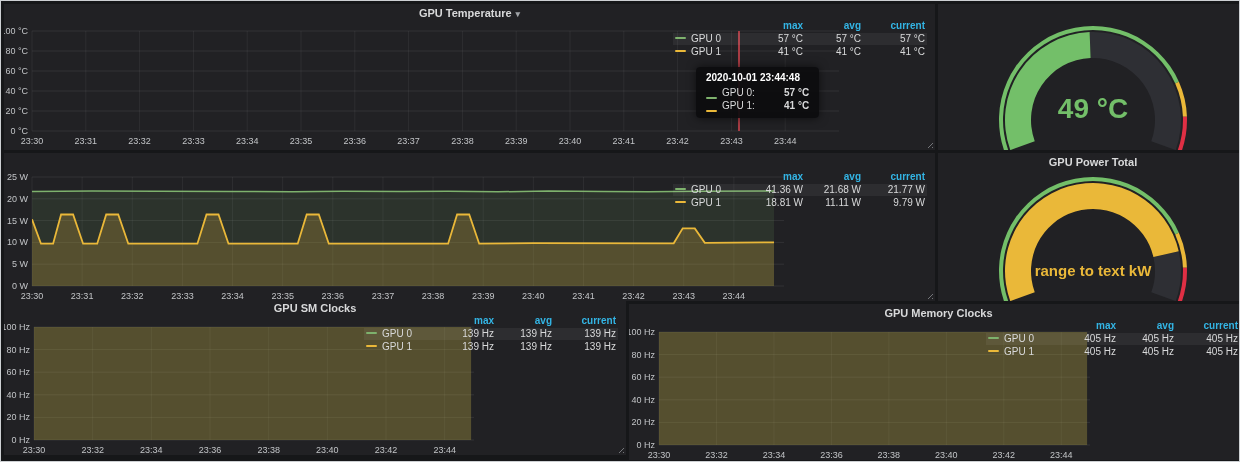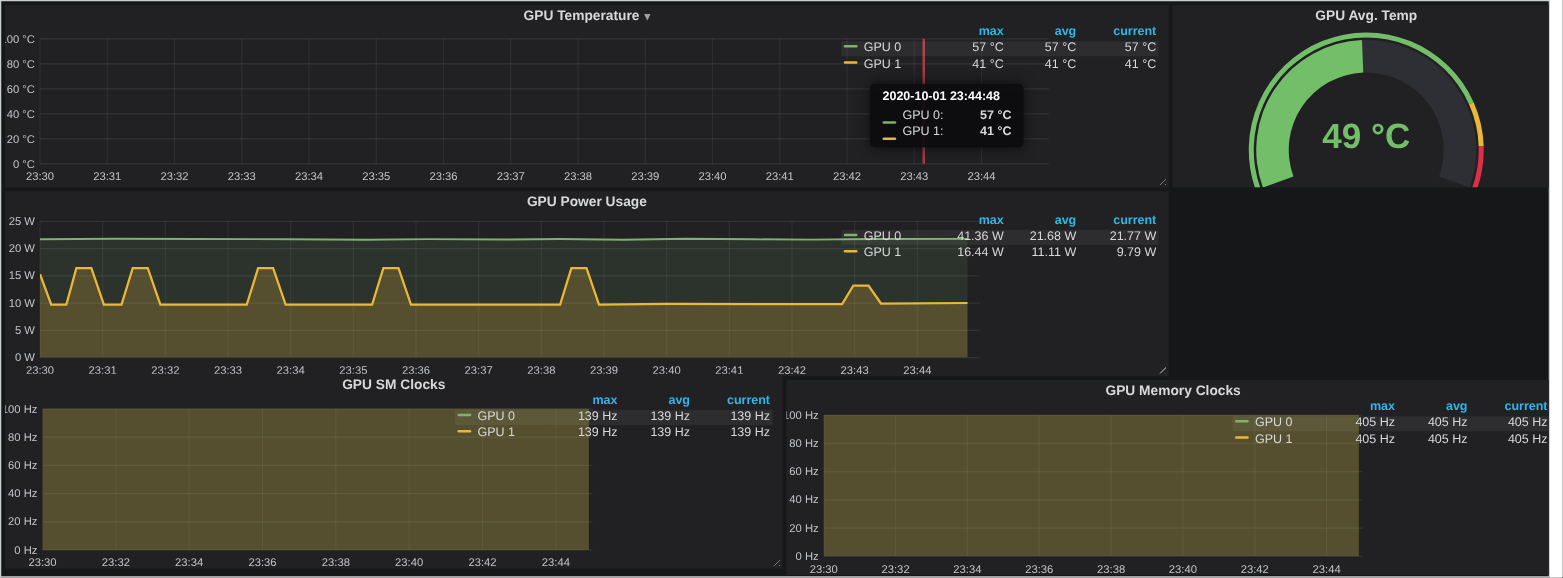--- a/index.html
+++ b/index.html
@@ -119,38 +119,32 @@
         <div class="c lval hl">57 °C</div>
         <div class="c lname"><span class="dash" style="background: rgb(234, 184, 57);"></span>GPU 1</div>
         <div class="c lval">41 °C</div>
         <div class="c lval">41 °C</div>
         <div class="c lval">41 °C</div>
       </div>
     <div class="rsz"></div>
   </div>
 
   <div class="panel" style="left:937px;top:3px;width:310px;height:146px;">
-    <div class="panel-title">
-      <span>GPU Avg. Temp</span>
-    </div>
     <svg class="gauge" width="310" height="146">
         <path d="M66.66889364612462,148.14989347261286 A94,94 0 0 1 240.8732730184045,77.76675555087479 L237.21909118783407,79.39370212317799 A90,90 0 0 0 70.42766412926825,146.7818128993102 Z" fill="#73bf69"></path>
         <path d="M240.8732730184045,77.76675555087479 A94,94 0 0 1 248.942737739795,112.71944730996492 L244.9451744317186,112.85904529677492 A90,90 0 0 0 237.21909118783407,79.39370212317799 Z" fill="#eab839"></path>
         <path d="M248.942737739795,112.71944730996492 A94,94 0 0 1 243.33110635387538,148.1498934726129 L239.57233587073176,146.7818128993102 A90,90 0 0 0 244.9451744317186,112.85904529677492 Z" fill="#e02f44"></path>
         <path d="M151.6218728002982,28.06486335586534 A88,88 0 0 1 237.69295062915995,146.09777261265887 L213.2609424887263,137.20524888619147 A62,62 0 0 0 152.61995583657372,54.04569918254149 Z" fill="#2e2f34"></path>
         <path d="M72.30704937084006,146.09777261265887 A88,88 0 0 1 151.6218728002982,28.06486335586534 L152.61995583657372,54.04569918254149 A62,62 0 0 0 96.73905751127369,137.20524888619147 Z" fill="#73bf69"></path>
         <text x="155" y="114" text-anchor="middle" font-size="28" font-weight="bold" fill="#73bf69">49 °C</text>
       </svg>
     <div class="rsz"></div>
   </div>
 
   <div class="panel" style="left:3px;top:152px;width:931px;height:148px;">
-    <div class="panel-title">
-      <span>GPU Power Usage</span>
-    </div>
     <svg class="chart" width="931" height="148">
         <defs>
           <clipPath id="clip-gpu_power_usage">
             <rect x="28" y="24" width="752" height="109"></rect>
           </clipPath>
         </defs>
         <line x1="28" y1="133" x2="780" y2="133" stroke="rgba(255,255,255,0.08)" stroke-width="1"></line>
         <line x1="28" y1="111.2" x2="780" y2="111.2" stroke="rgba(255,255,255,0.08)" stroke-width="1"></line>
         <line x1="28" y1="89.4" x2="780" y2="89.4" stroke="rgba(255,255,255,0.08)" stroke-width="1"></line>
         <line x1="28" y1="67.60000000000001" x2="780" y2="67.60000000000001" stroke="rgba(255,255,255,0.08)" stroke-width="1"></line>
@@ -200,27 +194,41 @@
     <div class="legend" style="top:18px">
         <div class="c "></div>
         <div class="c lhead">max</div>
         <div class="c lhead">avg</div>
         <div class="c lhead">current</div>
         <div class="c lname hl"><span class="dash" style="background: rgb(126, 178, 109);"></span>GPU 0</div>
         <div class="c lval hl">41.36 W</div>
         <div class="c lval hl">21.68 W</div>
         <div class="c lval hl">21.77 W</div>
         <div class="c lname"><span class="dash" style="background: rgb(234, 184, 57);"></span>GPU 1</div>
-        <div class="c lval">16.44 W</div>
+        <div class="c lval">18.81 W</div>
         <div class="c lval">11.11 W</div>
         <div class="c lval">9.79 W</div>
       </div>
     <div class="rsz"></div>
   </div>
 
+  <div class="panel" style="left:937px;top:152px;width:310px;height:148px;">
+    <div class="panel-title">
+      <span>GPU Power Total</span>
+    </div>
+    <svg class="gauge" width="310" height="148">
+        <path d="M66.66889364612462,150.14989347261286 A94,94 0 0 1 240.8732730184045,79.76675555087479 L237.21909118783407,81.39370212317799 A90,90 0 0 0 70.42766412926825,148.7818128993102 Z" fill="#73bf69"></path>
+        <path d="M240.8732730184045,79.76675555087479 A94,94 0 0 1 248.942737739795,114.71944730996492 L244.9451744317186,114.85904529677492 A90,90 0 0 0 237.21909118783407,81.39370212317799 Z" fill="#eab839"></path>
+        <path d="M248.942737739795,114.71944730996492 A94,94 0 0 1 243.33110635387538,150.1498934726129 L239.57233587073176,148.7818128993102 A90,90 0 0 0 244.9451744317186,114.85904529677492 Z" fill="#e02f44"></path>
+        <path d="M240.7445657011007,98.20430721773985 A88,88 0 0 1 237.69295062915995,148.09777261265887 L213.2609424887263,139.20524888619147 A62,62 0 0 0 215.4109440166846,104.05303463068034 Z" fill="#2e2f34"></path>
+        <path d="M72.30704937084006,148.09777261265887 A88,88 0 1 1 240.7445657011007,98.20430721773985 L215.4109440166846,104.05303463068034 A62,62 0 1 0 96.73905751127369,139.20524888619147 Z" fill="#eab839"></path>
+        <text x="155" y="123" text-anchor="middle" font-size="15" font-weight="bold" fill="#eab839">range to text kW</text>
+      </svg>
+    <div class="rsz"></div>
+  </div>
 
   <div class="panel" style="left:3px;top:298px;width:622px;height:156px;">
     <div class="panel-title">
       <span>GPU SM Clocks</span>
     </div>
     <svg class="chart" width="622" height="156">
         <defs>
           <clipPath id="clip-gpu_sm_clocks">
             <rect x="30" y="28" width="440" height="113"></rect>
           </clipPath>

